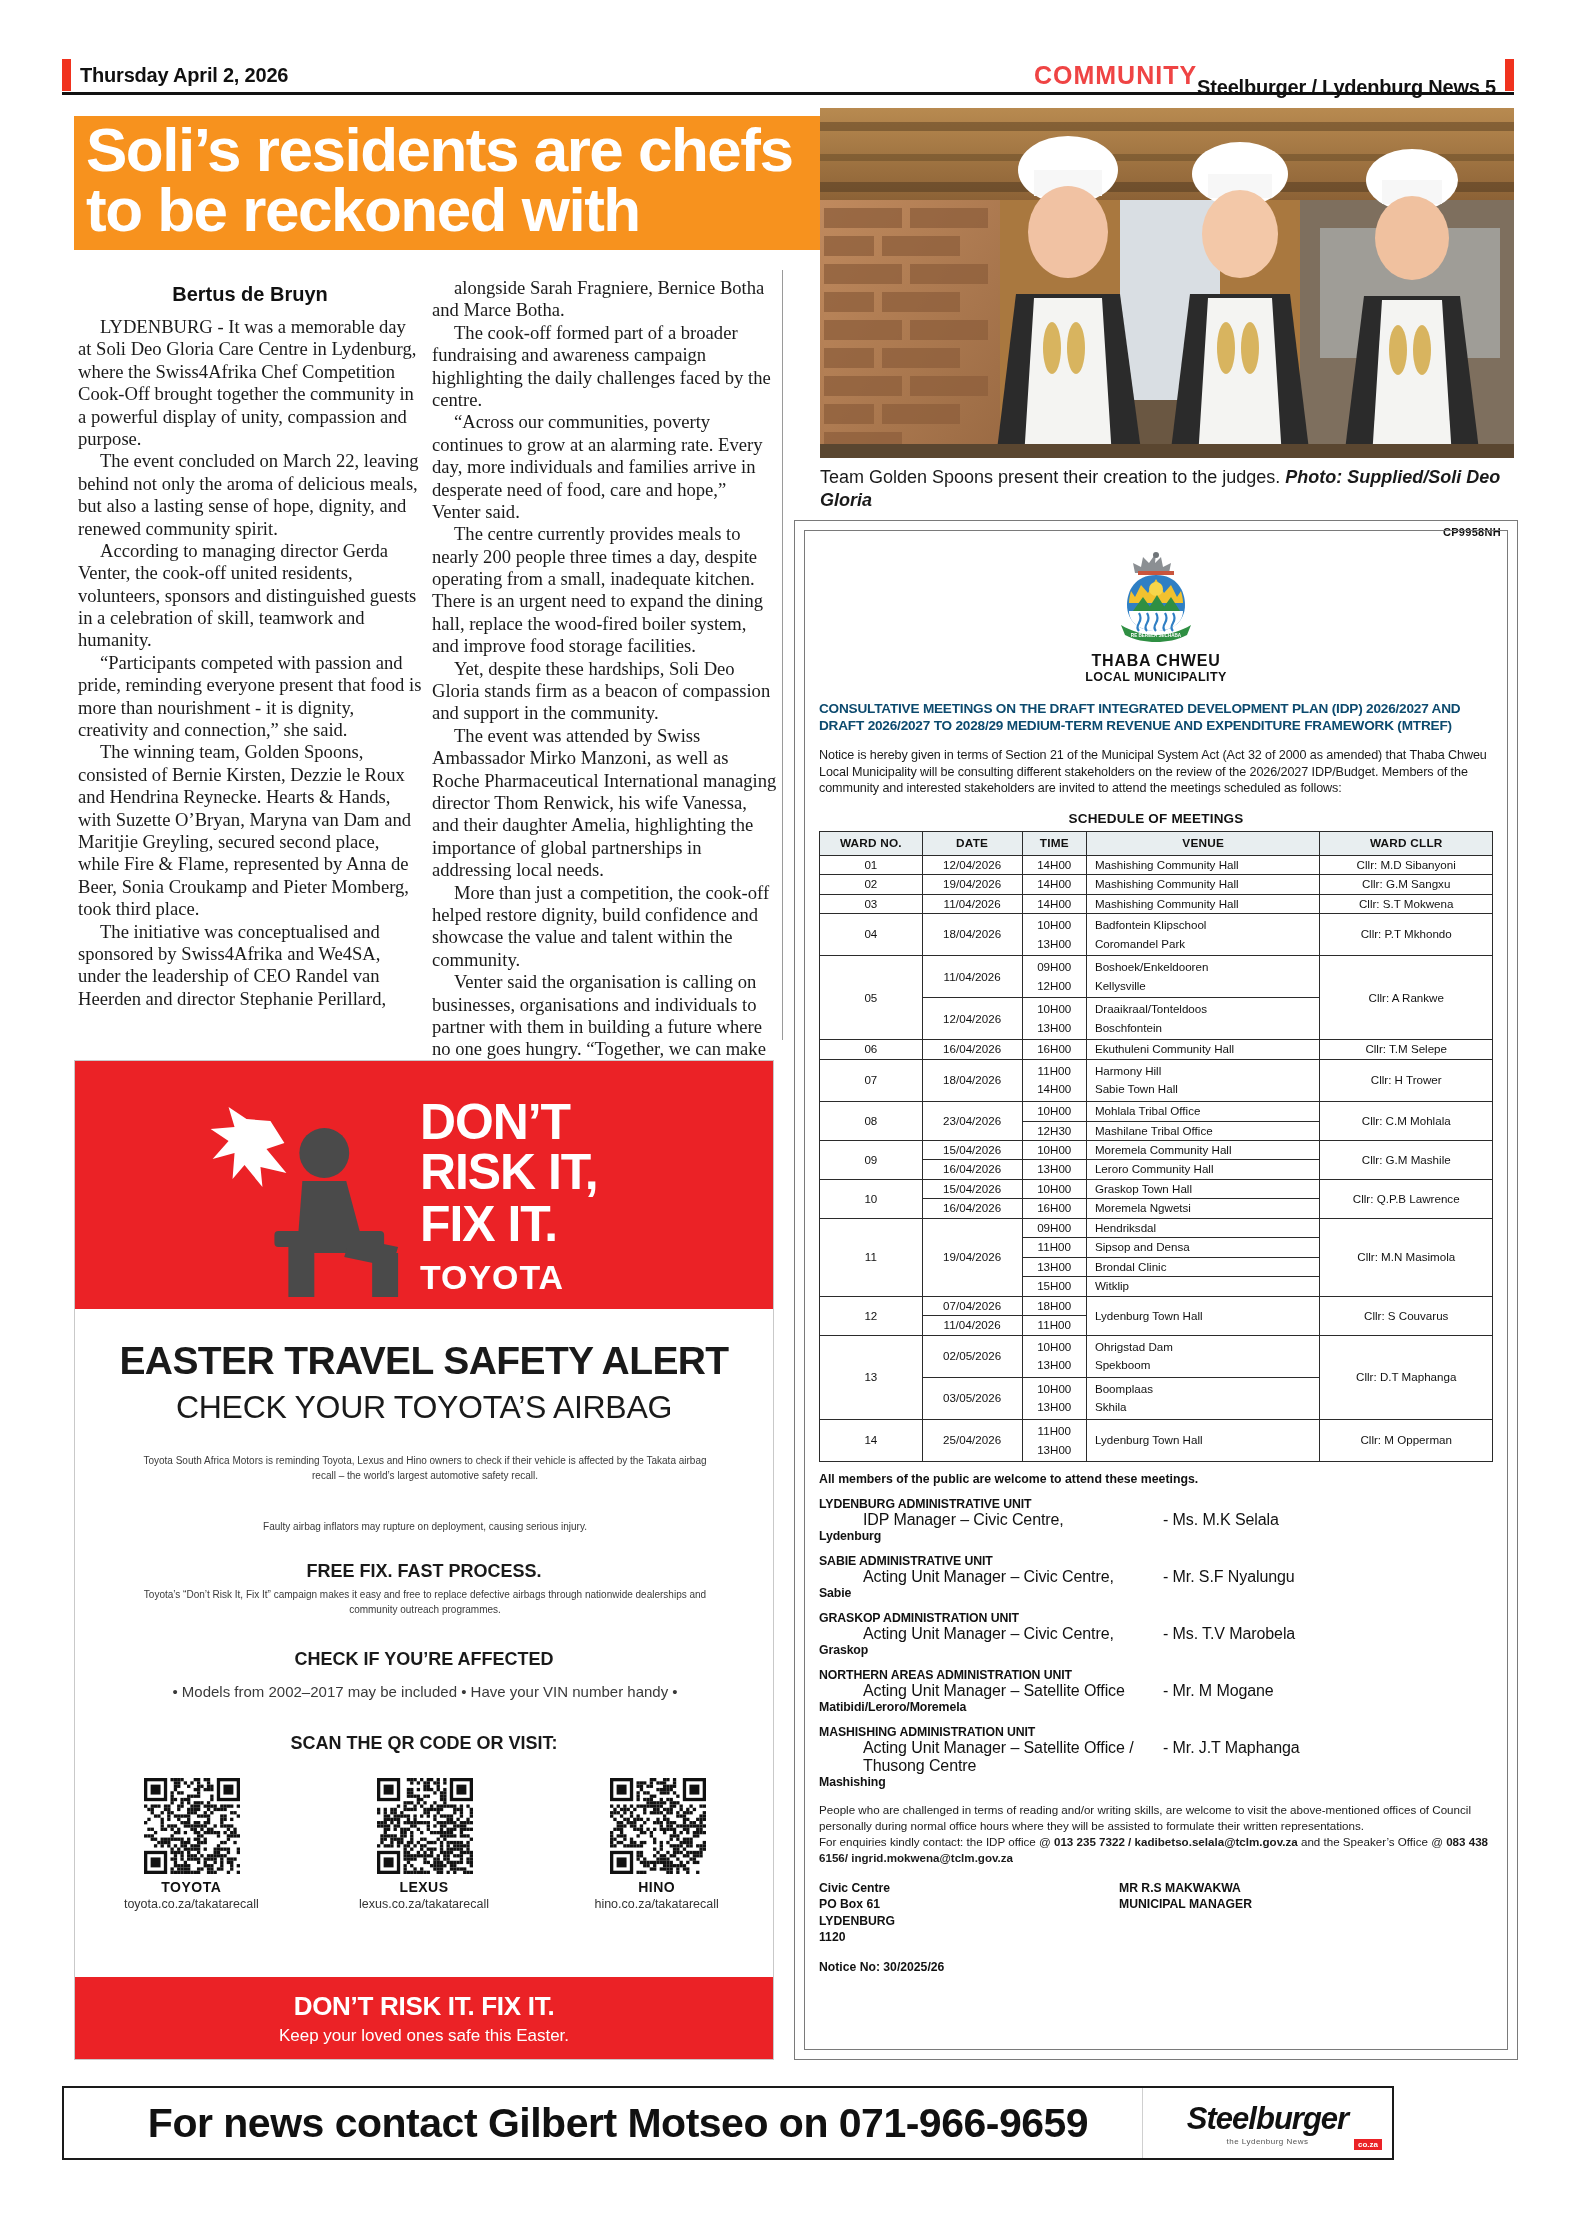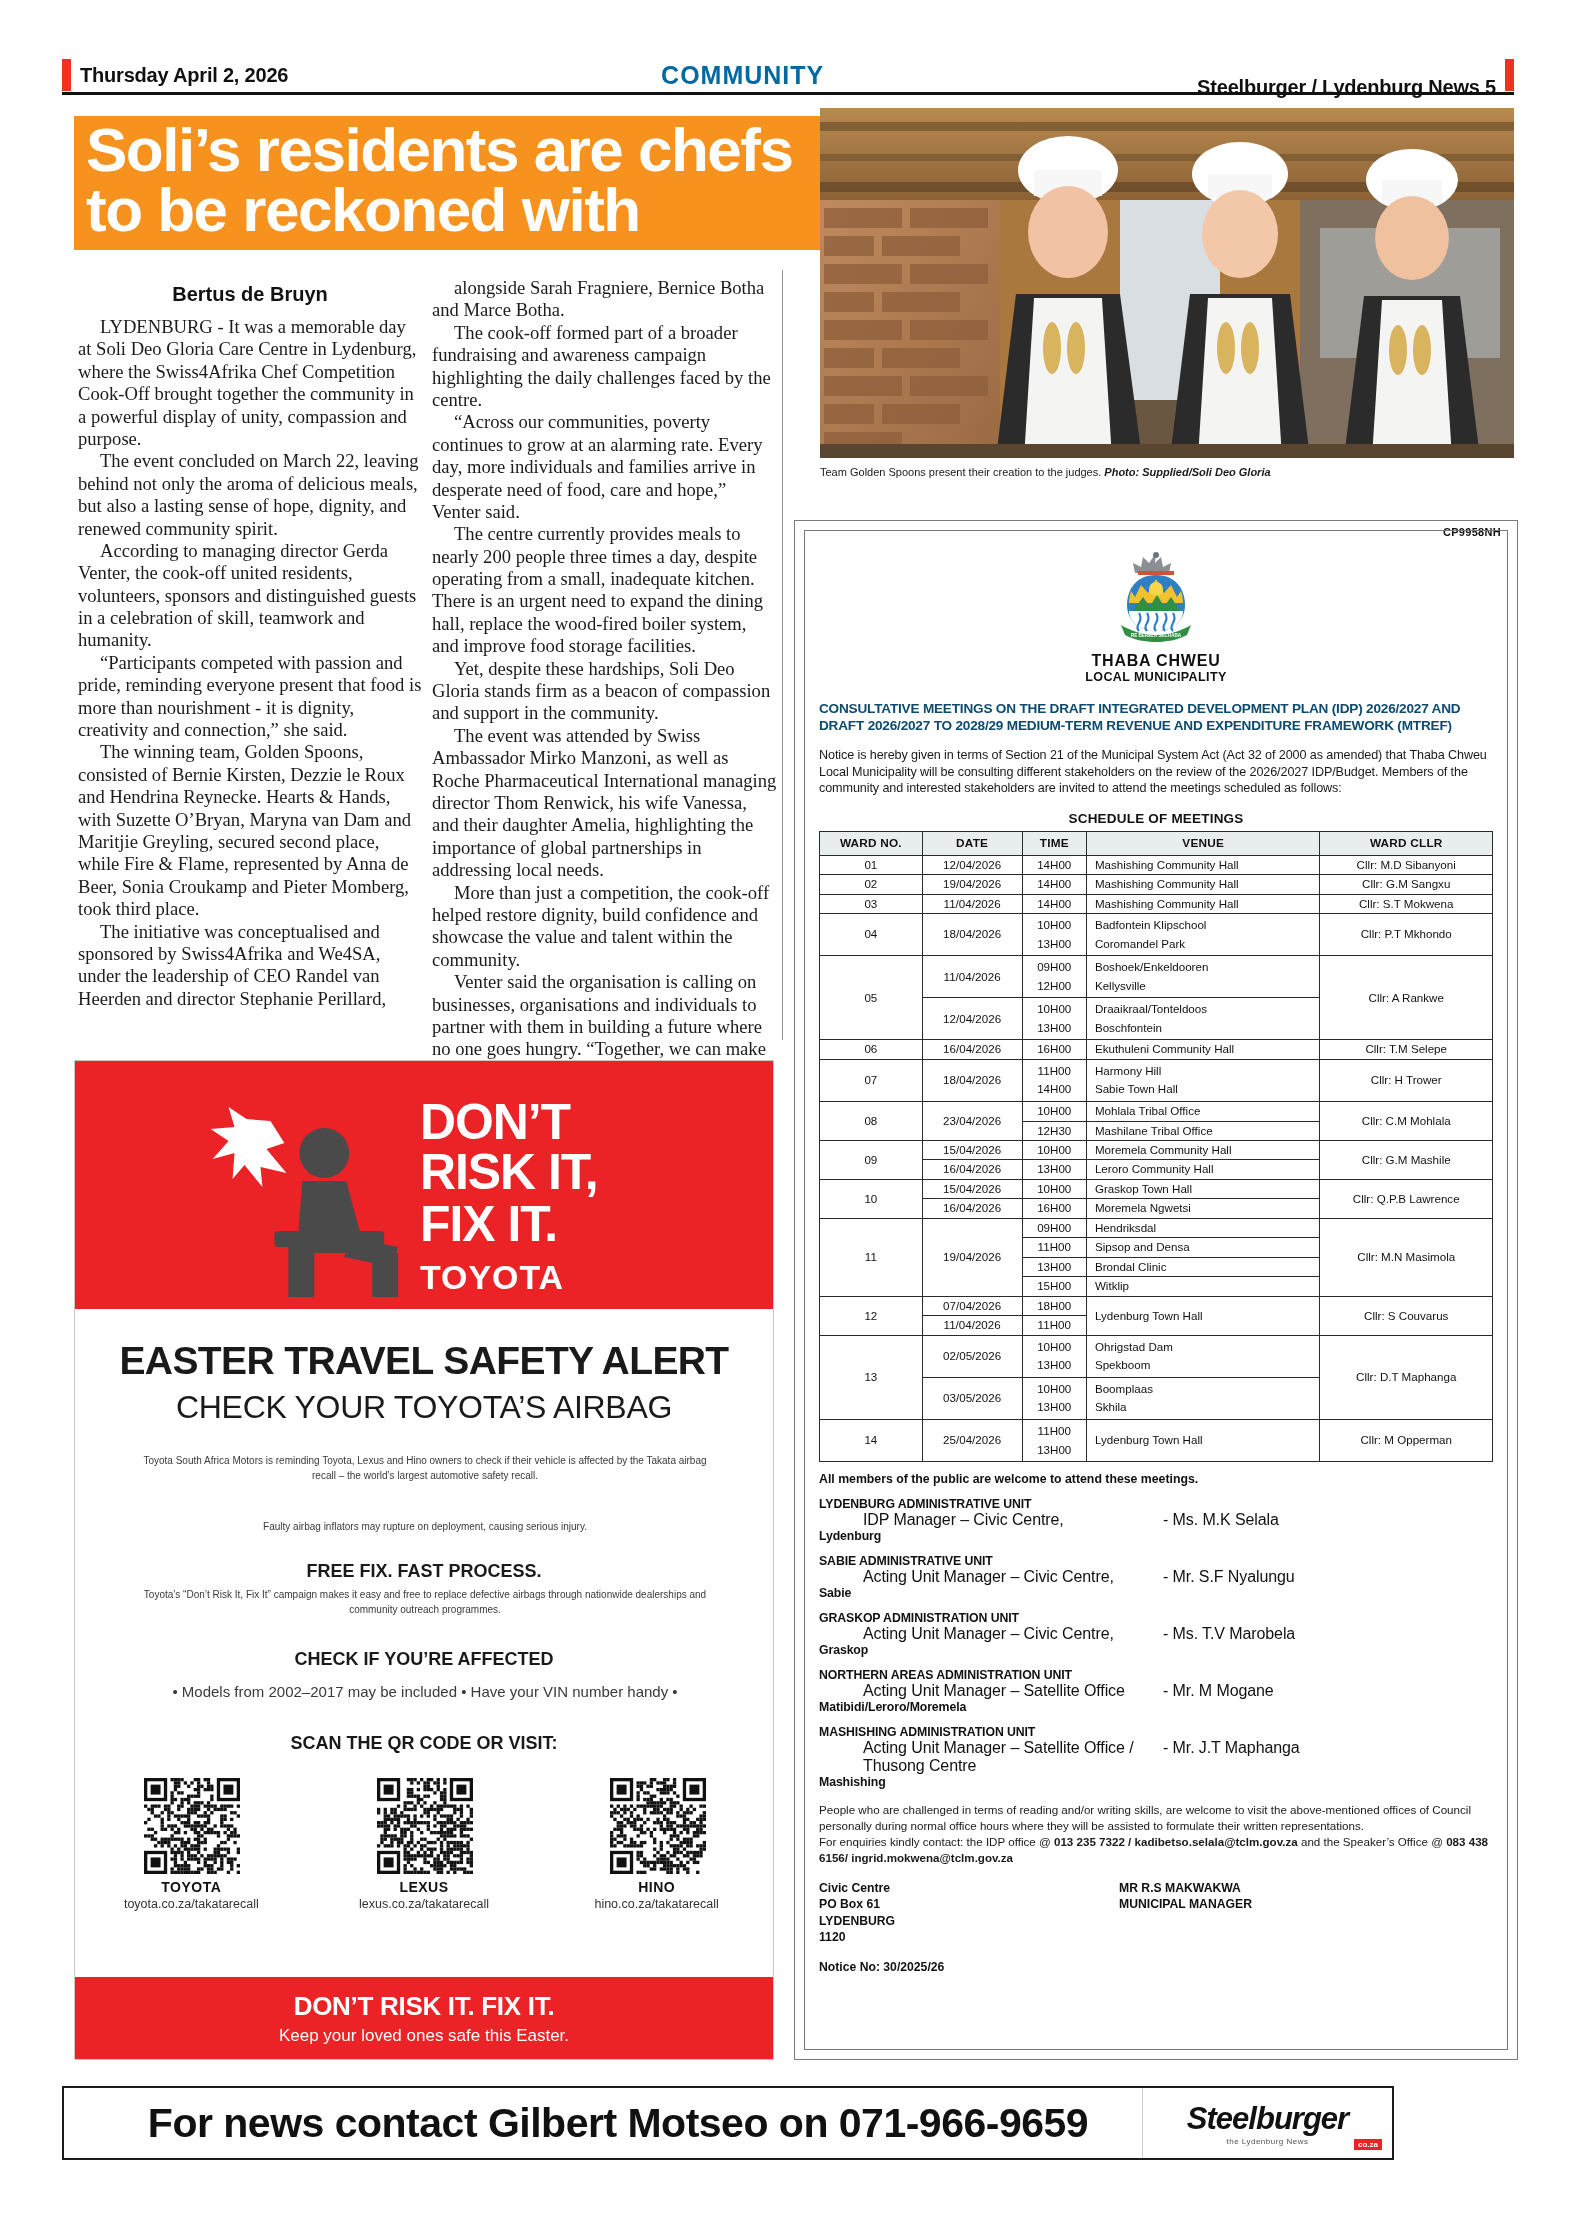--- a/index.html
+++ b/index.html
@@ -19,23 +19,23 @@
   .mh-rule-l, .mh-rule-r {
     width: 9px; height: 32px; background: #f0321e; flex: 0 0 auto;
   }
   .mh-date {
     font-family: "Liberation Sans", sans-serif;
     font-weight: bold; font-size: 20px; color: #111;
     margin-left: 9px; white-space: nowrap;
     letter-spacing: -0.2px;
   }
   .mh-center {
-    flex: 1 1 auto; text-align: center;
+    flex: 1 1 auto; text-align: right;
     font-family: "Liberation Sans", sans-serif;
-    font-weight: bold; font-size: 25px; letter-spacing: 1px; color: #0369a1;
+    font-weight: bold; font-size: 25px; letter-spacing: 1px; color: #ef4444;
   }
   .mh-paper {
     font-family: "Liberation Sans", sans-serif;
     font-weight: bold; font-size: 20px; color: #111;
     margin-right: 9px; white-space: nowrap; letter-spacing: -0.2px; margin-top: 24px;
   }
   .mh-underline {
     position: absolute; left: 62px; top: 92px; width: 1452px; height: 3px;
     background: #111;
   }
@@ -57,21 +57,21 @@
 
   
   .photo {
     position: absolute; left: 820px; top: 108px; width: 694px; height: 350px;
     overflow: hidden; background: #bdbdb5;
   }
   .photo svg { display:block; width: 100%; height: 100%; }
   .photo-caption {
     position: absolute; left: 820px; top: 466px; width: 700px;
     font-family: "Liberation Sans", sans-serif;
-    font-size: 11px; color: #1a1a1a; line-height: 1.25;
+    font-size: 18px; color: #1a1a1a; line-height: 1.25;
   }
   .photo-caption .credit { font-style: italic; font-weight: bold; }
 
   
   .byline {
     position: absolute; left: 80px; top: 283px; width: 340px;
     text-align: center;
     font-family: "Liberation Sans", sans-serif;
     font-weight: bold; font-size: 20px; color: #111;
   }

